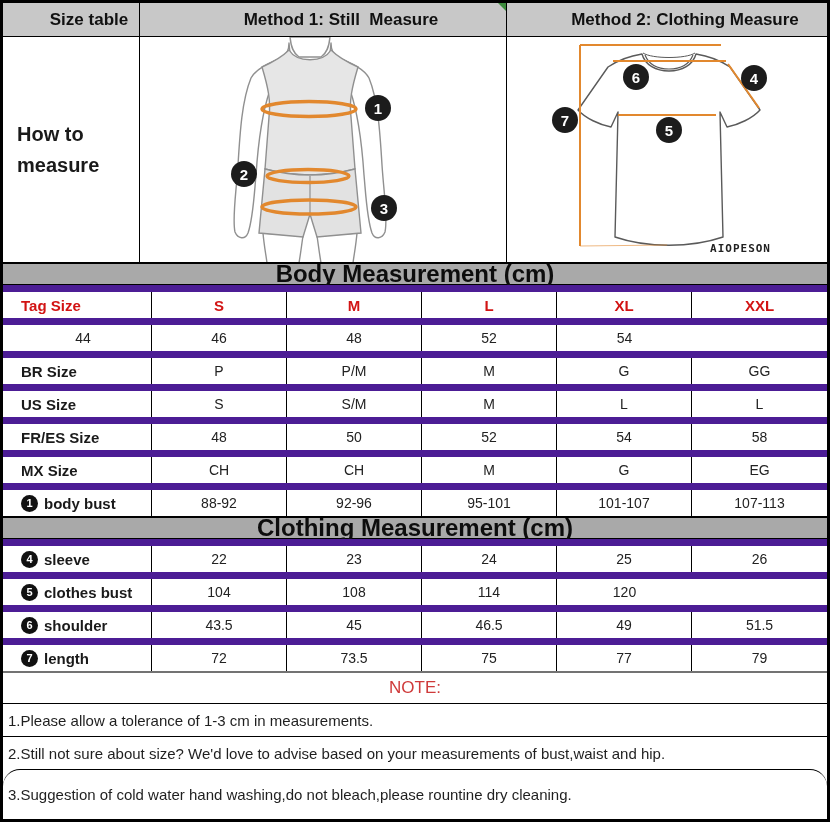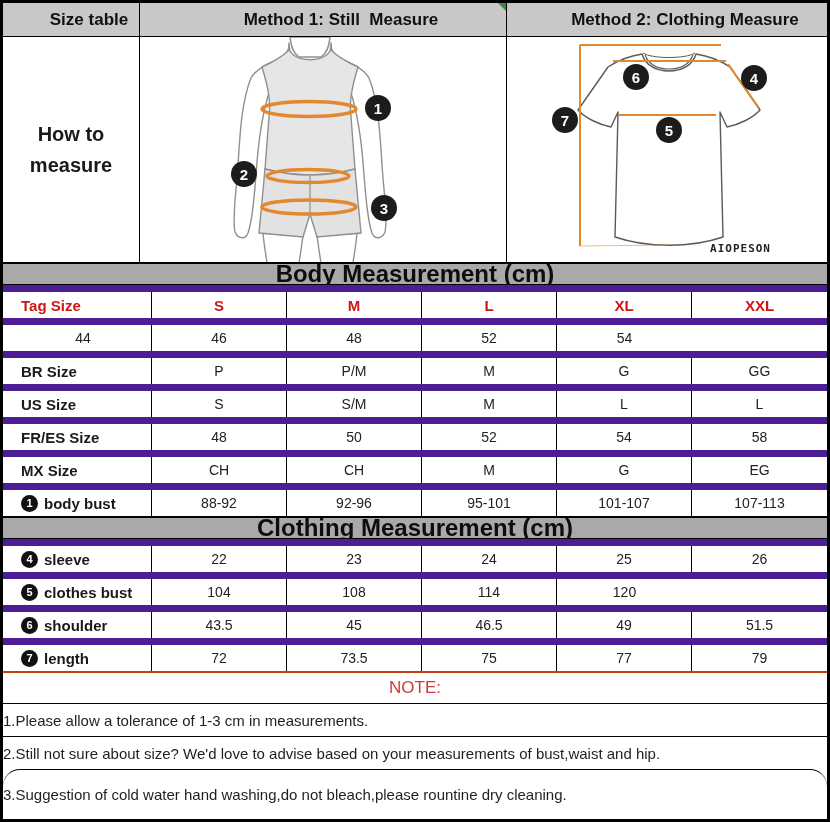--- a/index.html
+++ b/index.html
@@ -49,21 +49,21 @@
     grid-template-columns: 137px 367px 1fr;
     height: 226px;
     border-top: 1px solid #000;
     flex: none;
     background: #fff;
   }
   .howto-cell {
     display: flex;
     align-items: center;
     justify-content: center;
-    text-align: center;
+    text-align: left;
     font-weight: bold;
     font-size: 20px;
     line-height: 1.55;
     padding: 0 14px;
     border-right: 1px solid #000;
   }
   .illus-cell {
     position: relative;
     border-right: 1px solid #000;
     overflow: hidden;
@@ -144,33 +144,34 @@
     color: #fff;
     font-size: 11px;
     font-weight: bold;
     align-items: center;
     justify-content: center;
   }
   
   .note-title {
     height: 32px;
     flex: none;
-    border-top: 2px solid #c2410c;
+    border-top: 2px solid #737373;
     display: flex;
     align-items: center;
     justify-content: center;
     color: #cf3a3a;
     font-size: 17px;
   }
   .note-line {
     height: 33px;
     flex: none;
     border-top: 1px solid #000;
     display: flex;
     align-items: center;
+    padding-left: 5px;
     font-size: 15px;
     color: #1f1f1f;
     text-align: right;
   }
   .note-line.last { flex: 1; border-radius: 17px; }
 </style>
 </head>
 <body>
 
 <div class="sheet">

